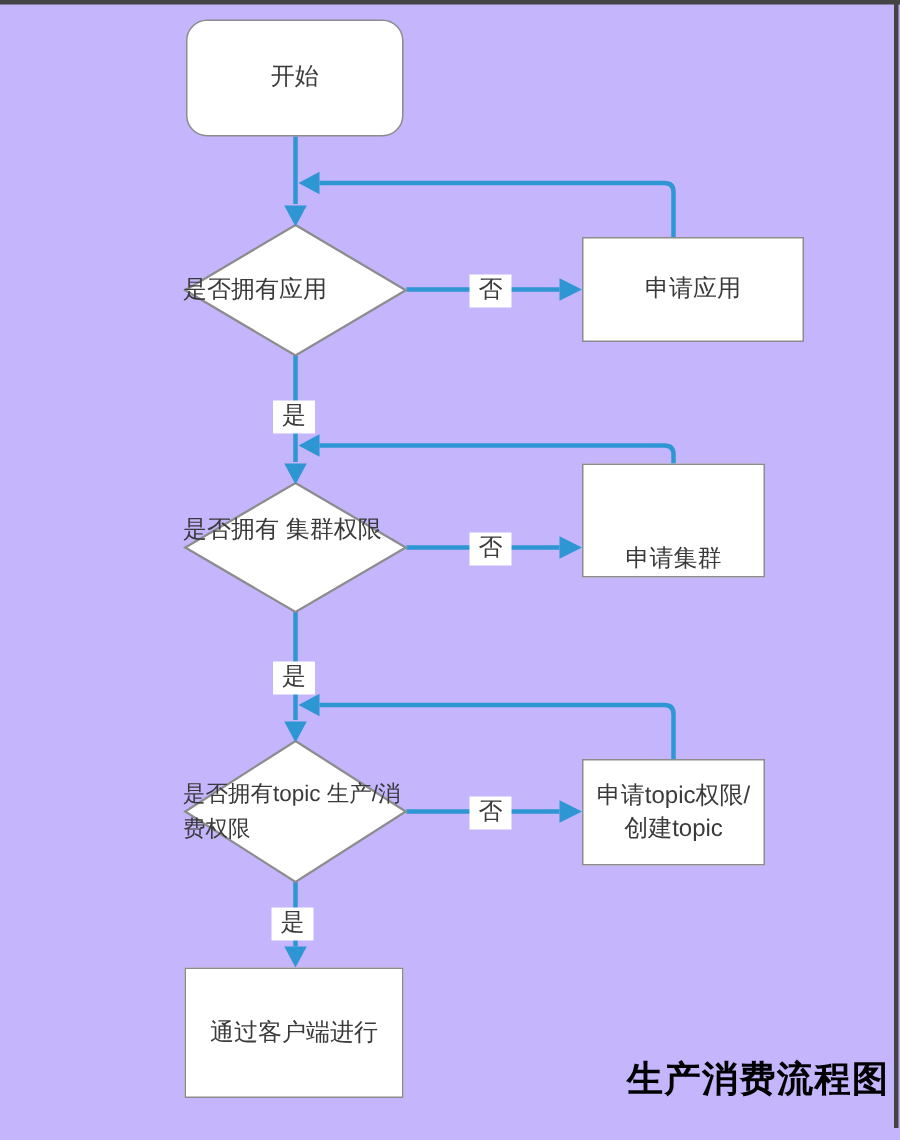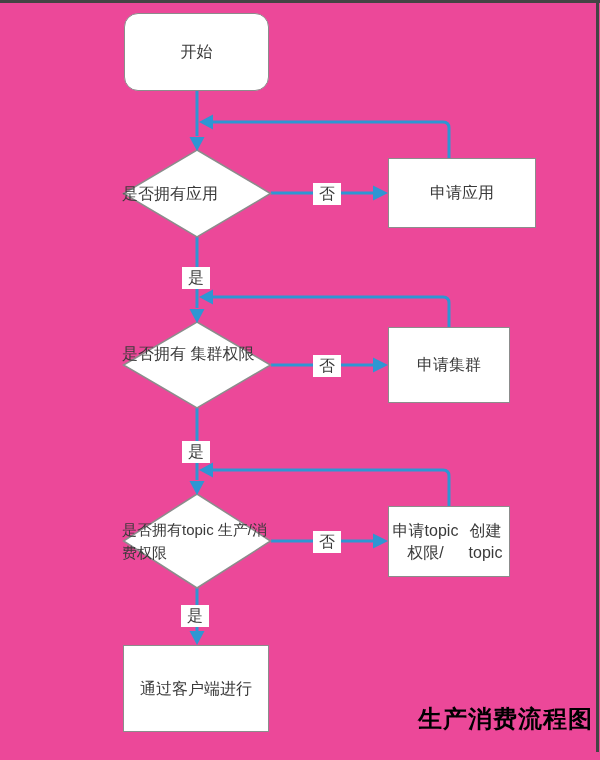--- a/index.html
+++ b/index.html
@@ -3,39 +3,39 @@
 <meta charset="utf-8">
 <style>
   :root{
     --arrow:#2E96D3;
     --node-border:#8C8C8C;
     --text:#3a3a3a;
     --frame:#444444;
   }
   html,body{margin:0;padding:0;background:#fff;}
   .canvas{
-    position:relative;width:600px;height:760px;background:#ec4899;
+    position:relative;width:600px;height:760px;background:#c4b5fd;
     font-family:"Liberation Sans","DejaVu Sans",sans-serif;color:var(--text);
     overflow:hidden;
   }
   .canvas svg{position:absolute;left:0;top:0;pointer-events:none;}
   .edge{stroke:var(--arrow);stroke-width:3;fill:none;}
   .arrow{fill:var(--arrow);stroke:none;}
   .diamond{fill:#ffffff;stroke:var(--node-border);stroke-width:1.5;}
   .node{
     position:absolute;box-sizing:border-box;background:#ffffff;
     border:1.5px solid var(--node-border);
     display:flex;align-items:center;justify-content:center;
     text-align:center;font-size:16px;line-height:22px;
   }
   .node .ln{display:block;}
   .start{left:124px;top:13px;width:145px;height:78px;border-radius:14px;}
   .proc1{left:388px;top:158px;width:148px;height:70px;}
-  .proc2{left:388px;top:327px;width:122px;height:76px;}
-  .proc3{left:388px;top:506px;width:122px;height:71px;}
+  .proc2{left:388px;top:309px;width:122px;height:76px;align-items:flex-end;}
+  .proc3{left:388px;top:506px;width:122px;height:71px;flex-direction:column;}
   .final{left:123px;top:645px;width:146px;height:87px;}
   .dtext{
     position:absolute;width:150px;text-align:left;
     font-size:16px;line-height:23px;
   }
   .dtext1{left:122px;top:182px;}
   .dtext2{left:122px;top:342px;}
   .dtext3{left:122px;top:518px;font-size:15px;}
   .elabel{
     position:absolute;transform:translate(-50%,-50%);

